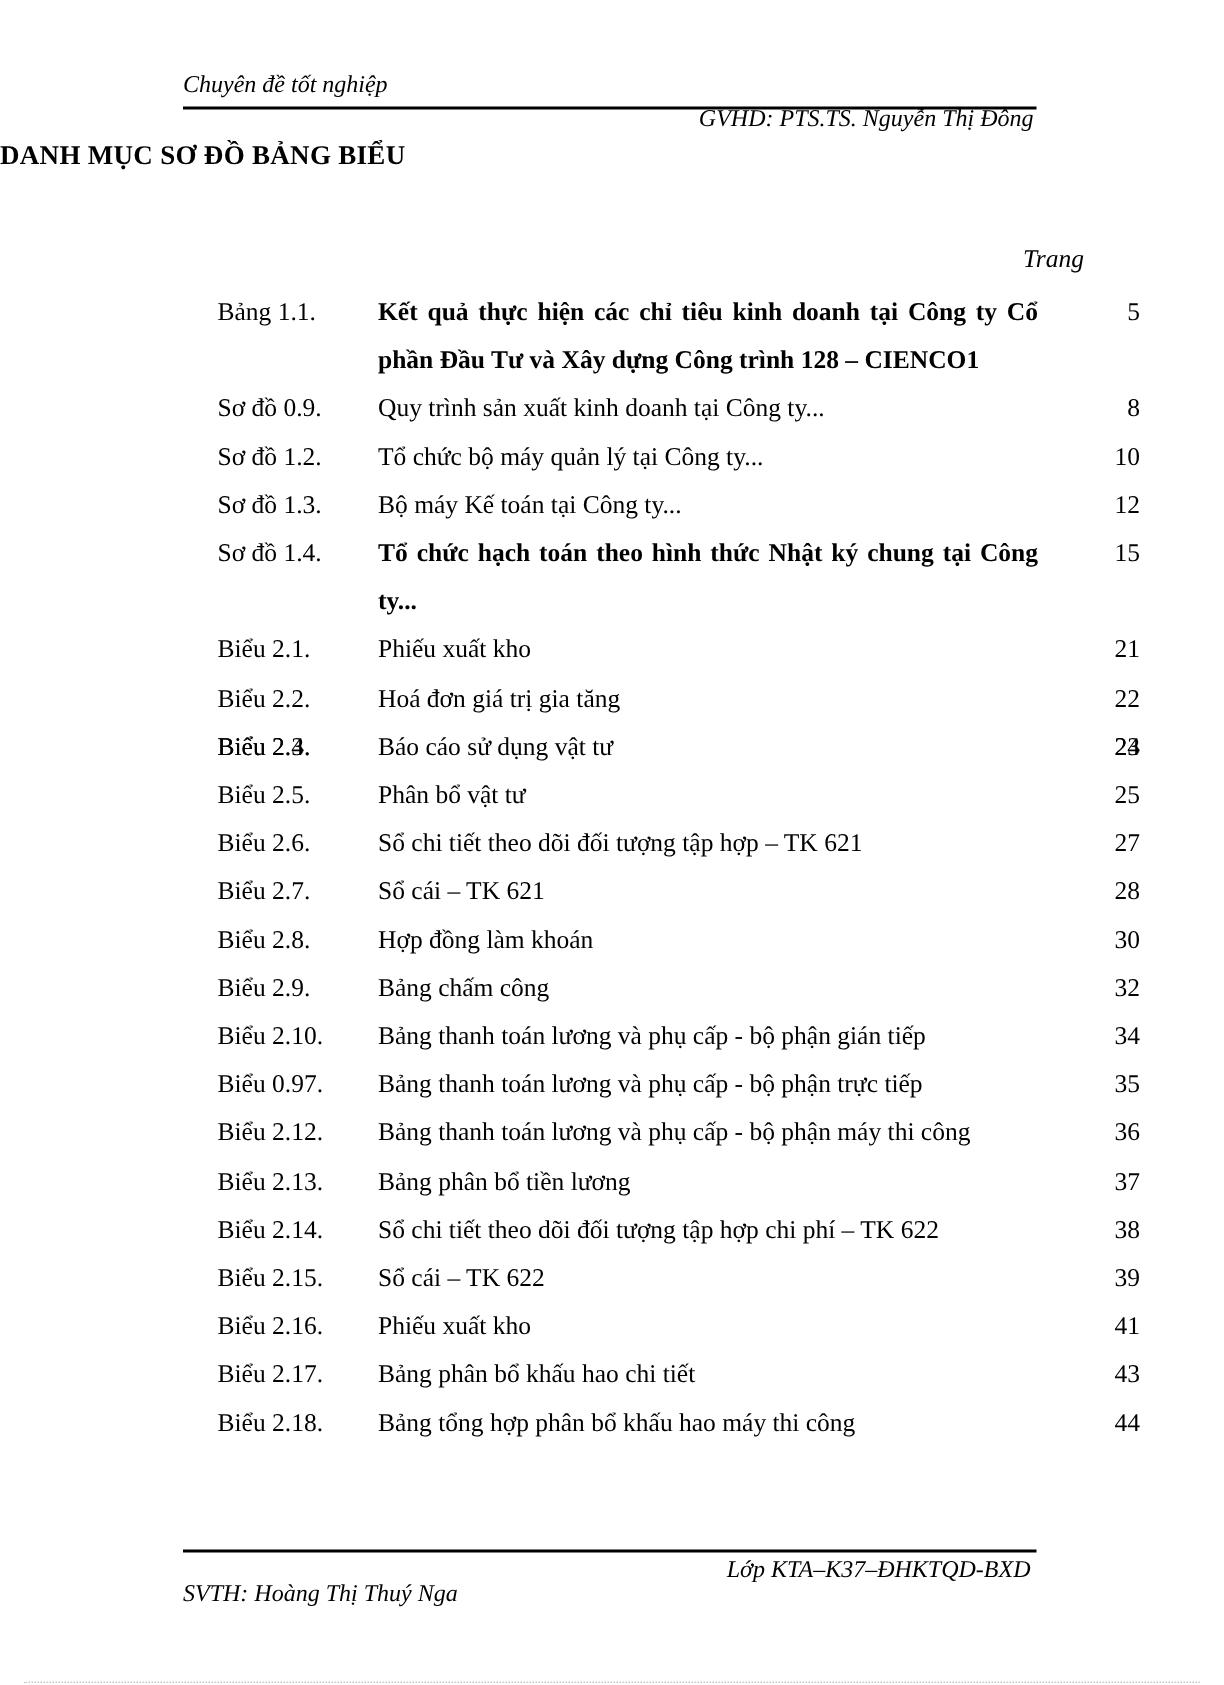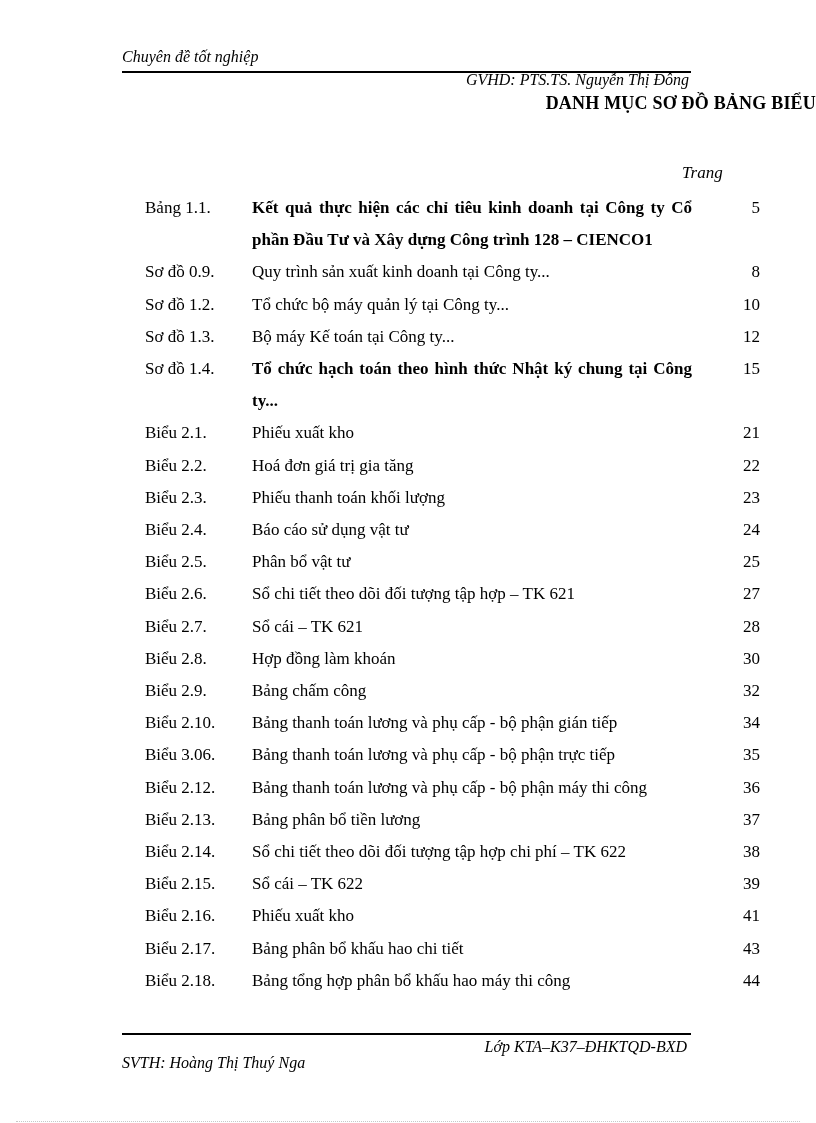--- a/index.html
+++ b/index.html
@@ -3,21 +3,21 @@
   <meta charset="utf-8">
   <style>
     html, body { margin: 0; padding: 0; background: #ffffff; }
     body { width: 816px; height: 1123px; position: relative; overflow: hidden;
            font-family: "Liberation Serif", "DejaVu Serif", serif; color: #000; }
     .header { position: absolute; left: 122px; top: 48px; width: 567px; height: 22px;
               font-style: italic; font-size: 16px; }
     .header .left { position: absolute; left: 0; top: 0; }
     .header .right { position: absolute; right: 0; top: 0; margin-top: 23px; }
     .header-rule { position: absolute; left: 122px; top: 71px; width: 569px; height: 2px; background: #000; }
-    .title { position: absolute; left: 0; width: 816px; top: 93px; text-align: right;
+    .title { position: absolute; left: 0; width: 816px; top: 93px; text-align: left;
              font-weight: bold; font-size: 18px; letter-spacing: 0.2px; }
     .trang { position: absolute; left: 682px; top: 163px; font-style: italic; font-size: 17px; }
     .toc { position: absolute; left: 122px; top: 192px; width: 615px; margin-left: 23px; }
     .row { position: relative; font-size: 17px; line-height: 32.2px; }
     .row .label { position: absolute; left: 0; top: 0; white-space: nowrap; }
     .row .text { margin-left: 107px; width: 440px; text-align: justify; text-align-last: left; }
     .row .text.justify1 { text-align: justify; font-weight: bold; }
     .row .page { position: absolute; right: 0; top: 0; }
     .footer-rule { position: absolute; left: 122px; top: 1033px; width: 569px; height: 2px; background: #000; }
     .footer { position: absolute; left: 122px; top: 1038px; width: 565px; height: 22px;
@@ -71,21 +71,20 @@
     <div class="text">Phiếu xuất kho</div>
     <span class="page">21</span>
   </div>
   <div class="row">
     <span class="label">Biểu 2.2.</span>
     <div class="text">Hoá đơn giá trị gia tăng</div>
     <span class="page">22</span>
   </div>
   <div class="row">
     <span class="label">Biểu 2.3.</span>
-    <div class="text">Phiếu thanh toán khối lượng</div>
     <span class="page">23</span>
   </div>
   <div class="row">
     <span class="label">Biểu 2.4.</span>
     <div class="text">Báo cáo sử dụng vật tư</div>
     <span class="page">24</span>
   </div>
   <div class="row">
     <span class="label">Biểu 2.5.</span>
     <div class="text">Phân bổ vật tư</div>
@@ -110,21 +109,21 @@
     <span class="label">Biểu 2.9.</span>
     <div class="text">Bảng chấm công</div>
     <span class="page">32</span>
   </div>
   <div class="row">
     <span class="label">Biểu 2.10.</span>
     <div class="text">Bảng thanh toán lương và phụ cấp - bộ phận gián tiếp</div>
     <span class="page">34</span>
   </div>
   <div class="row">
-    <span class="label">Biểu 3.06.</span>
+    <span class="label">Biểu 0.97.</span>
     <div class="text">Bảng thanh toán lương và phụ cấp - bộ phận trực tiếp</div>
     <span class="page">35</span>
   </div>
   <div class="row">
     <span class="label">Biểu 2.12.</span>
     <div class="text" style="width:420px">Bảng thanh toán lương và phụ cấp - bộ phận máy thi công</div>
     <span class="page">36</span>
   </div>
   <div class="row">
     <span class="label">Biểu 2.13.</span>

